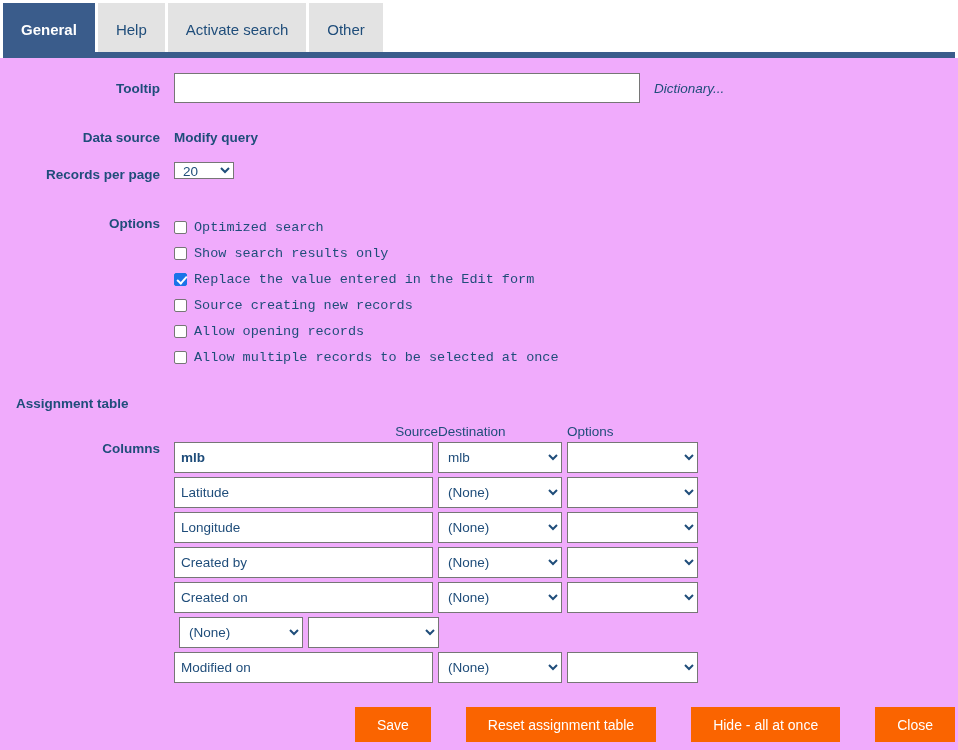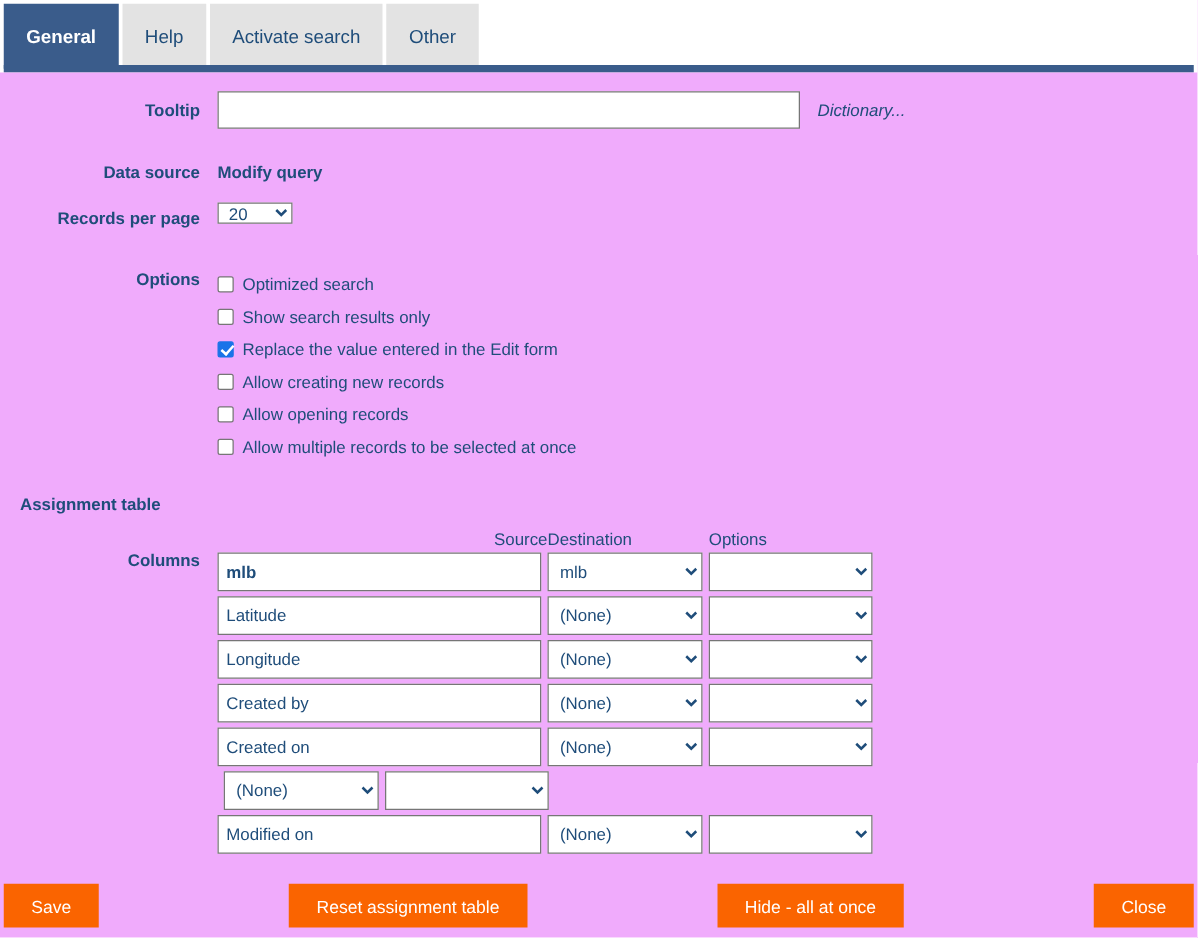--- a/index.html
+++ b/index.html
@@ -172,20 +172,21 @@
     width: 4px; height: 8px;
     border: solid #ffffff;
     border-width: 0 2px 2px 0;
     transform: rotate(42deg);
   }
   .opt-label {
     margin-left: 7px;
     font-size: 13.5px;
     color: #1f4d7a;
     white-space: nowrap;
+    font-family: Liberation Mono, monospace;
   }
 
   
   #assign-heading {
     position: absolute;
     left: 16px; top: 338px;
     font-weight: bold;
     font-size: 13.5px;
     color: #1f4d7a;
   }
@@ -240,23 +241,24 @@
   }
   .cell-select.opts-sel { width: 131px; }
 
   
   .btnbar {
     position: absolute;
     left: 0;
     bottom: 8px;
     width: 958px;
     display: flex;
-    justify-content: space-between;
+    justify-content: flex-end;
     padding-right: 3px;
     box-sizing: border-box;
+    gap: 32px;
   }
   .btn {
     height: 35px;
     background: #fa6400;
     color: #ffffff;
     border: none;
     font-family: "Liberation Sans", sans-serif;
     font-size: 14px;
     padding: 0 22px;
     margin-left: 3px;
@@ -305,21 +307,21 @@
         <div class="opt">
           <span class="cb"></span>
           <span class="opt-label">Show search results only</span>
         </div>
         <div class="opt">
           <span class="cb on"></span>
           <span class="opt-label">Replace the value entered in the Edit form</span>
         </div>
         <div class="opt">
           <span class="cb"></span>
-          <span class="opt-label">Allow creating new records</span>
+          <span class="opt-label">Source creating new records</span>
         </div>
         <div class="opt">
           <span class="cb"></span>
           <span class="opt-label">Allow opening records</span>
         </div>
         <div class="opt">
           <span class="cb"></span>
           <span class="opt-label">Allow multiple records to be selected at once</span>
         </div>
       </div>

